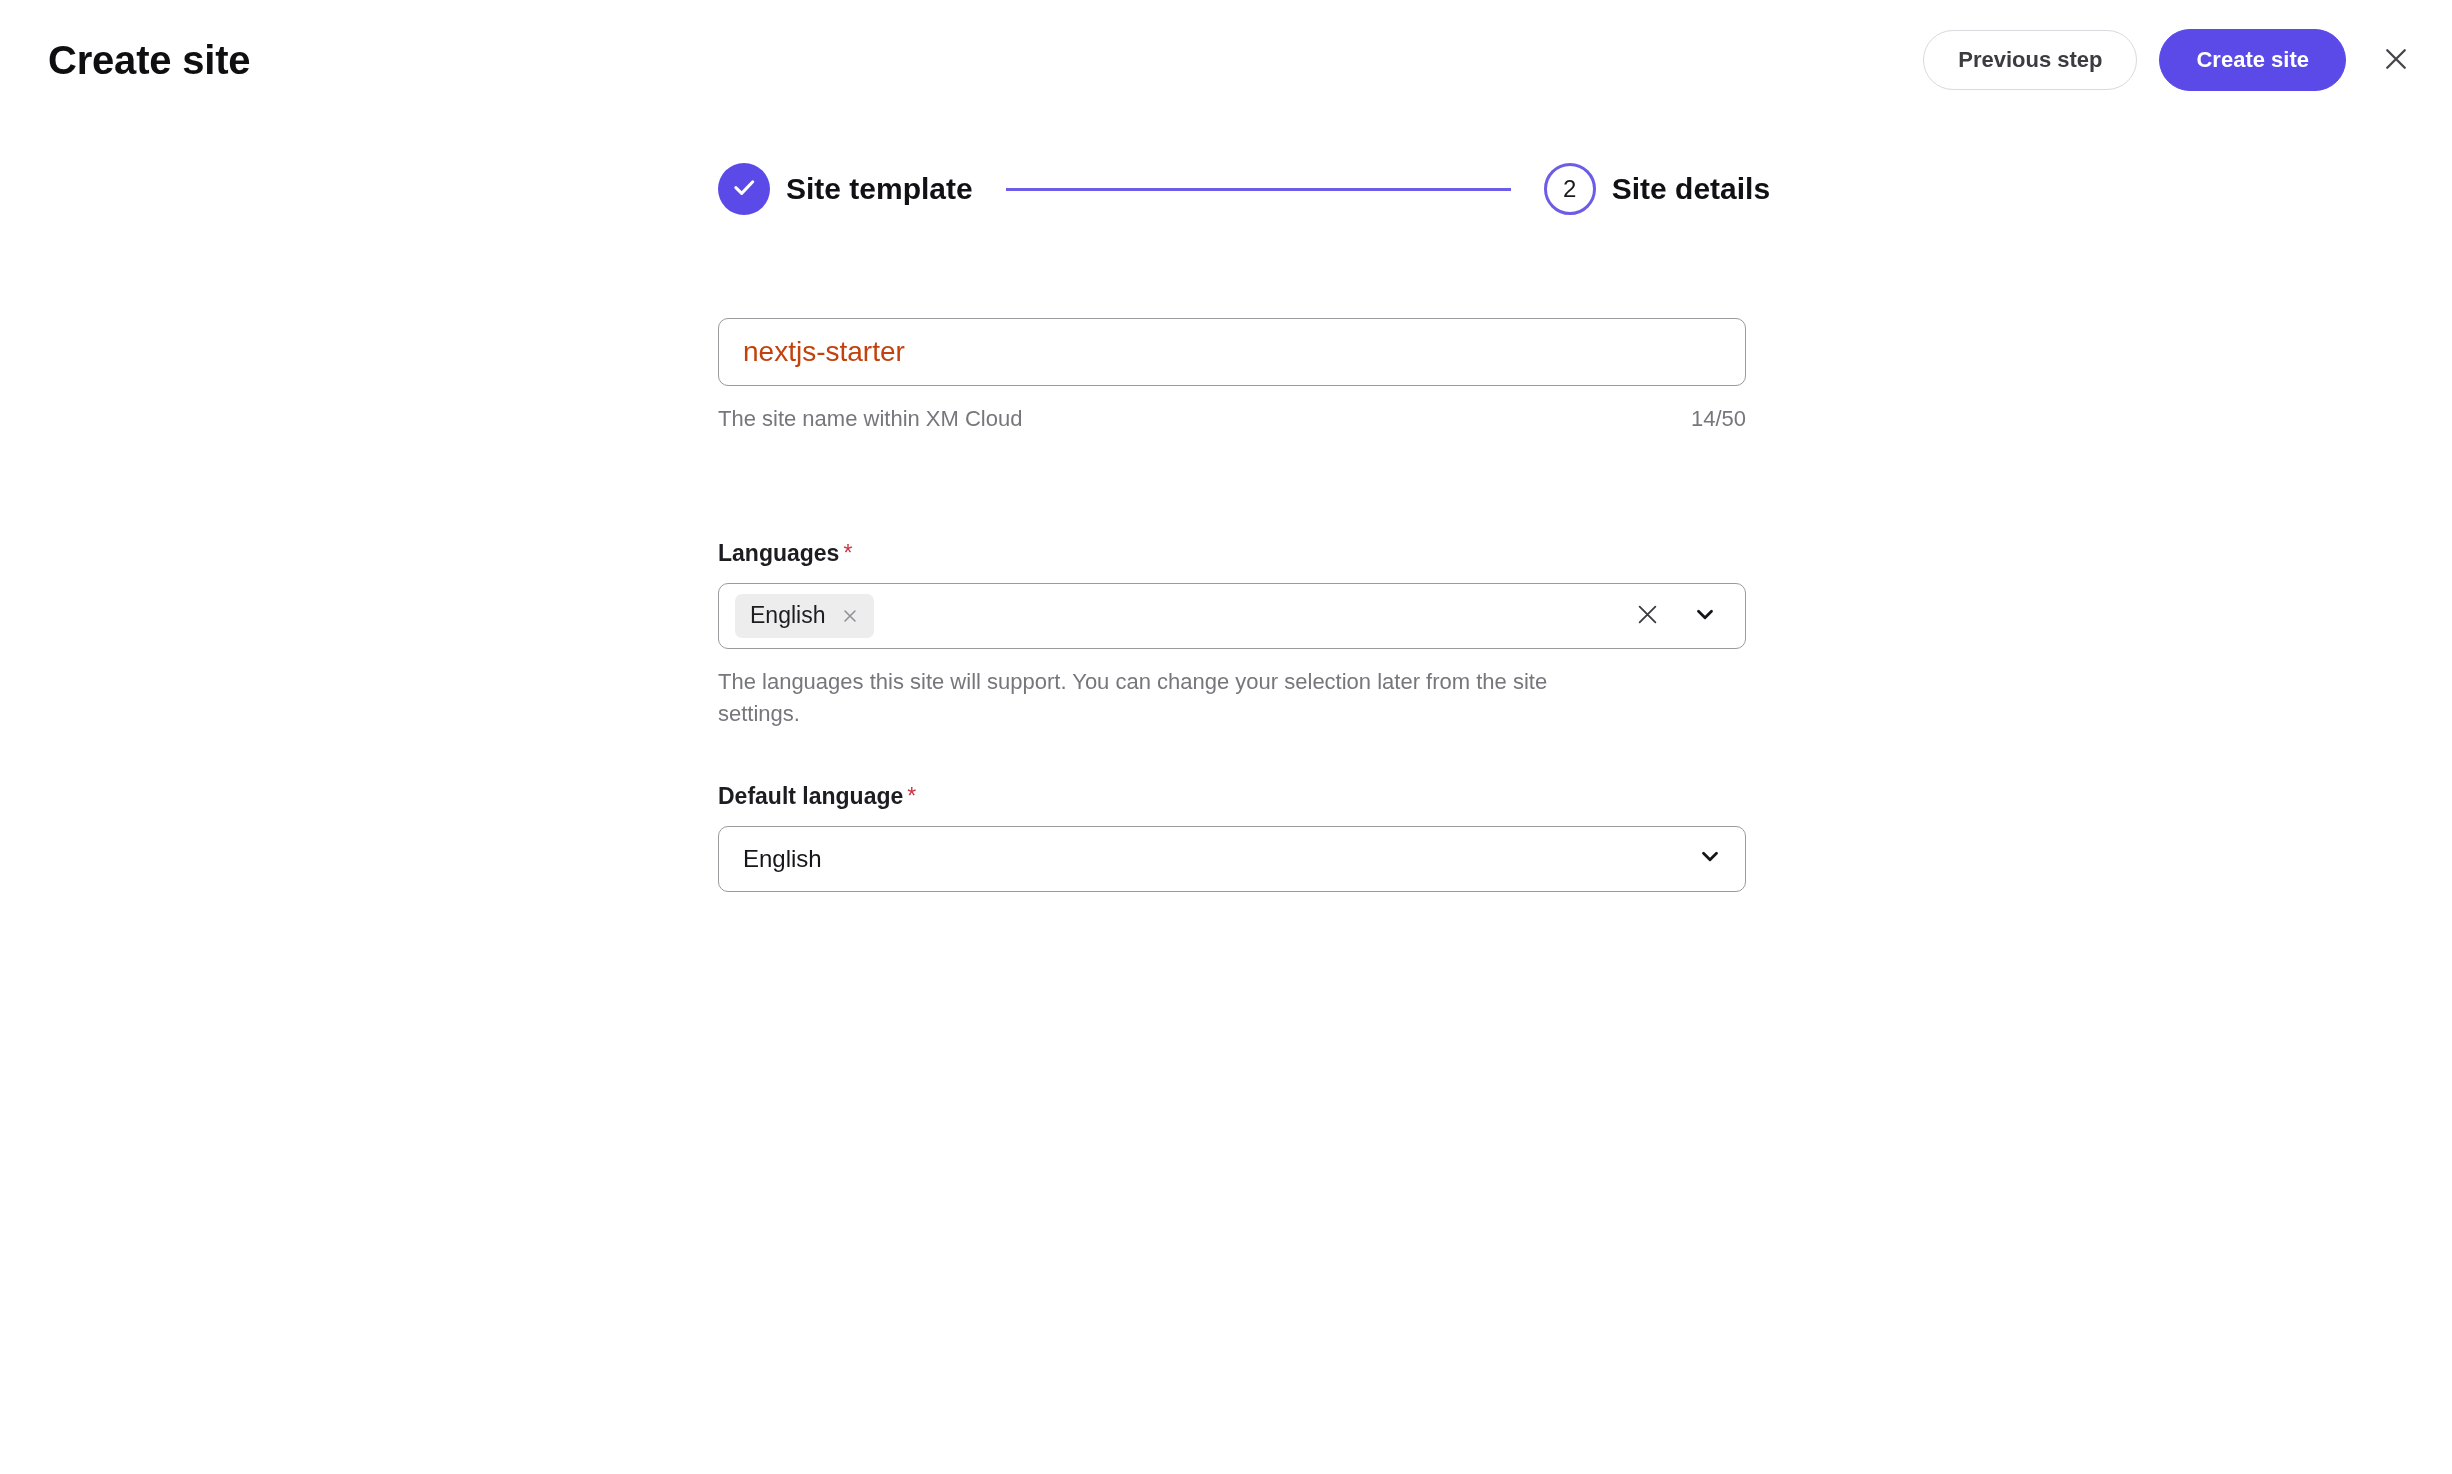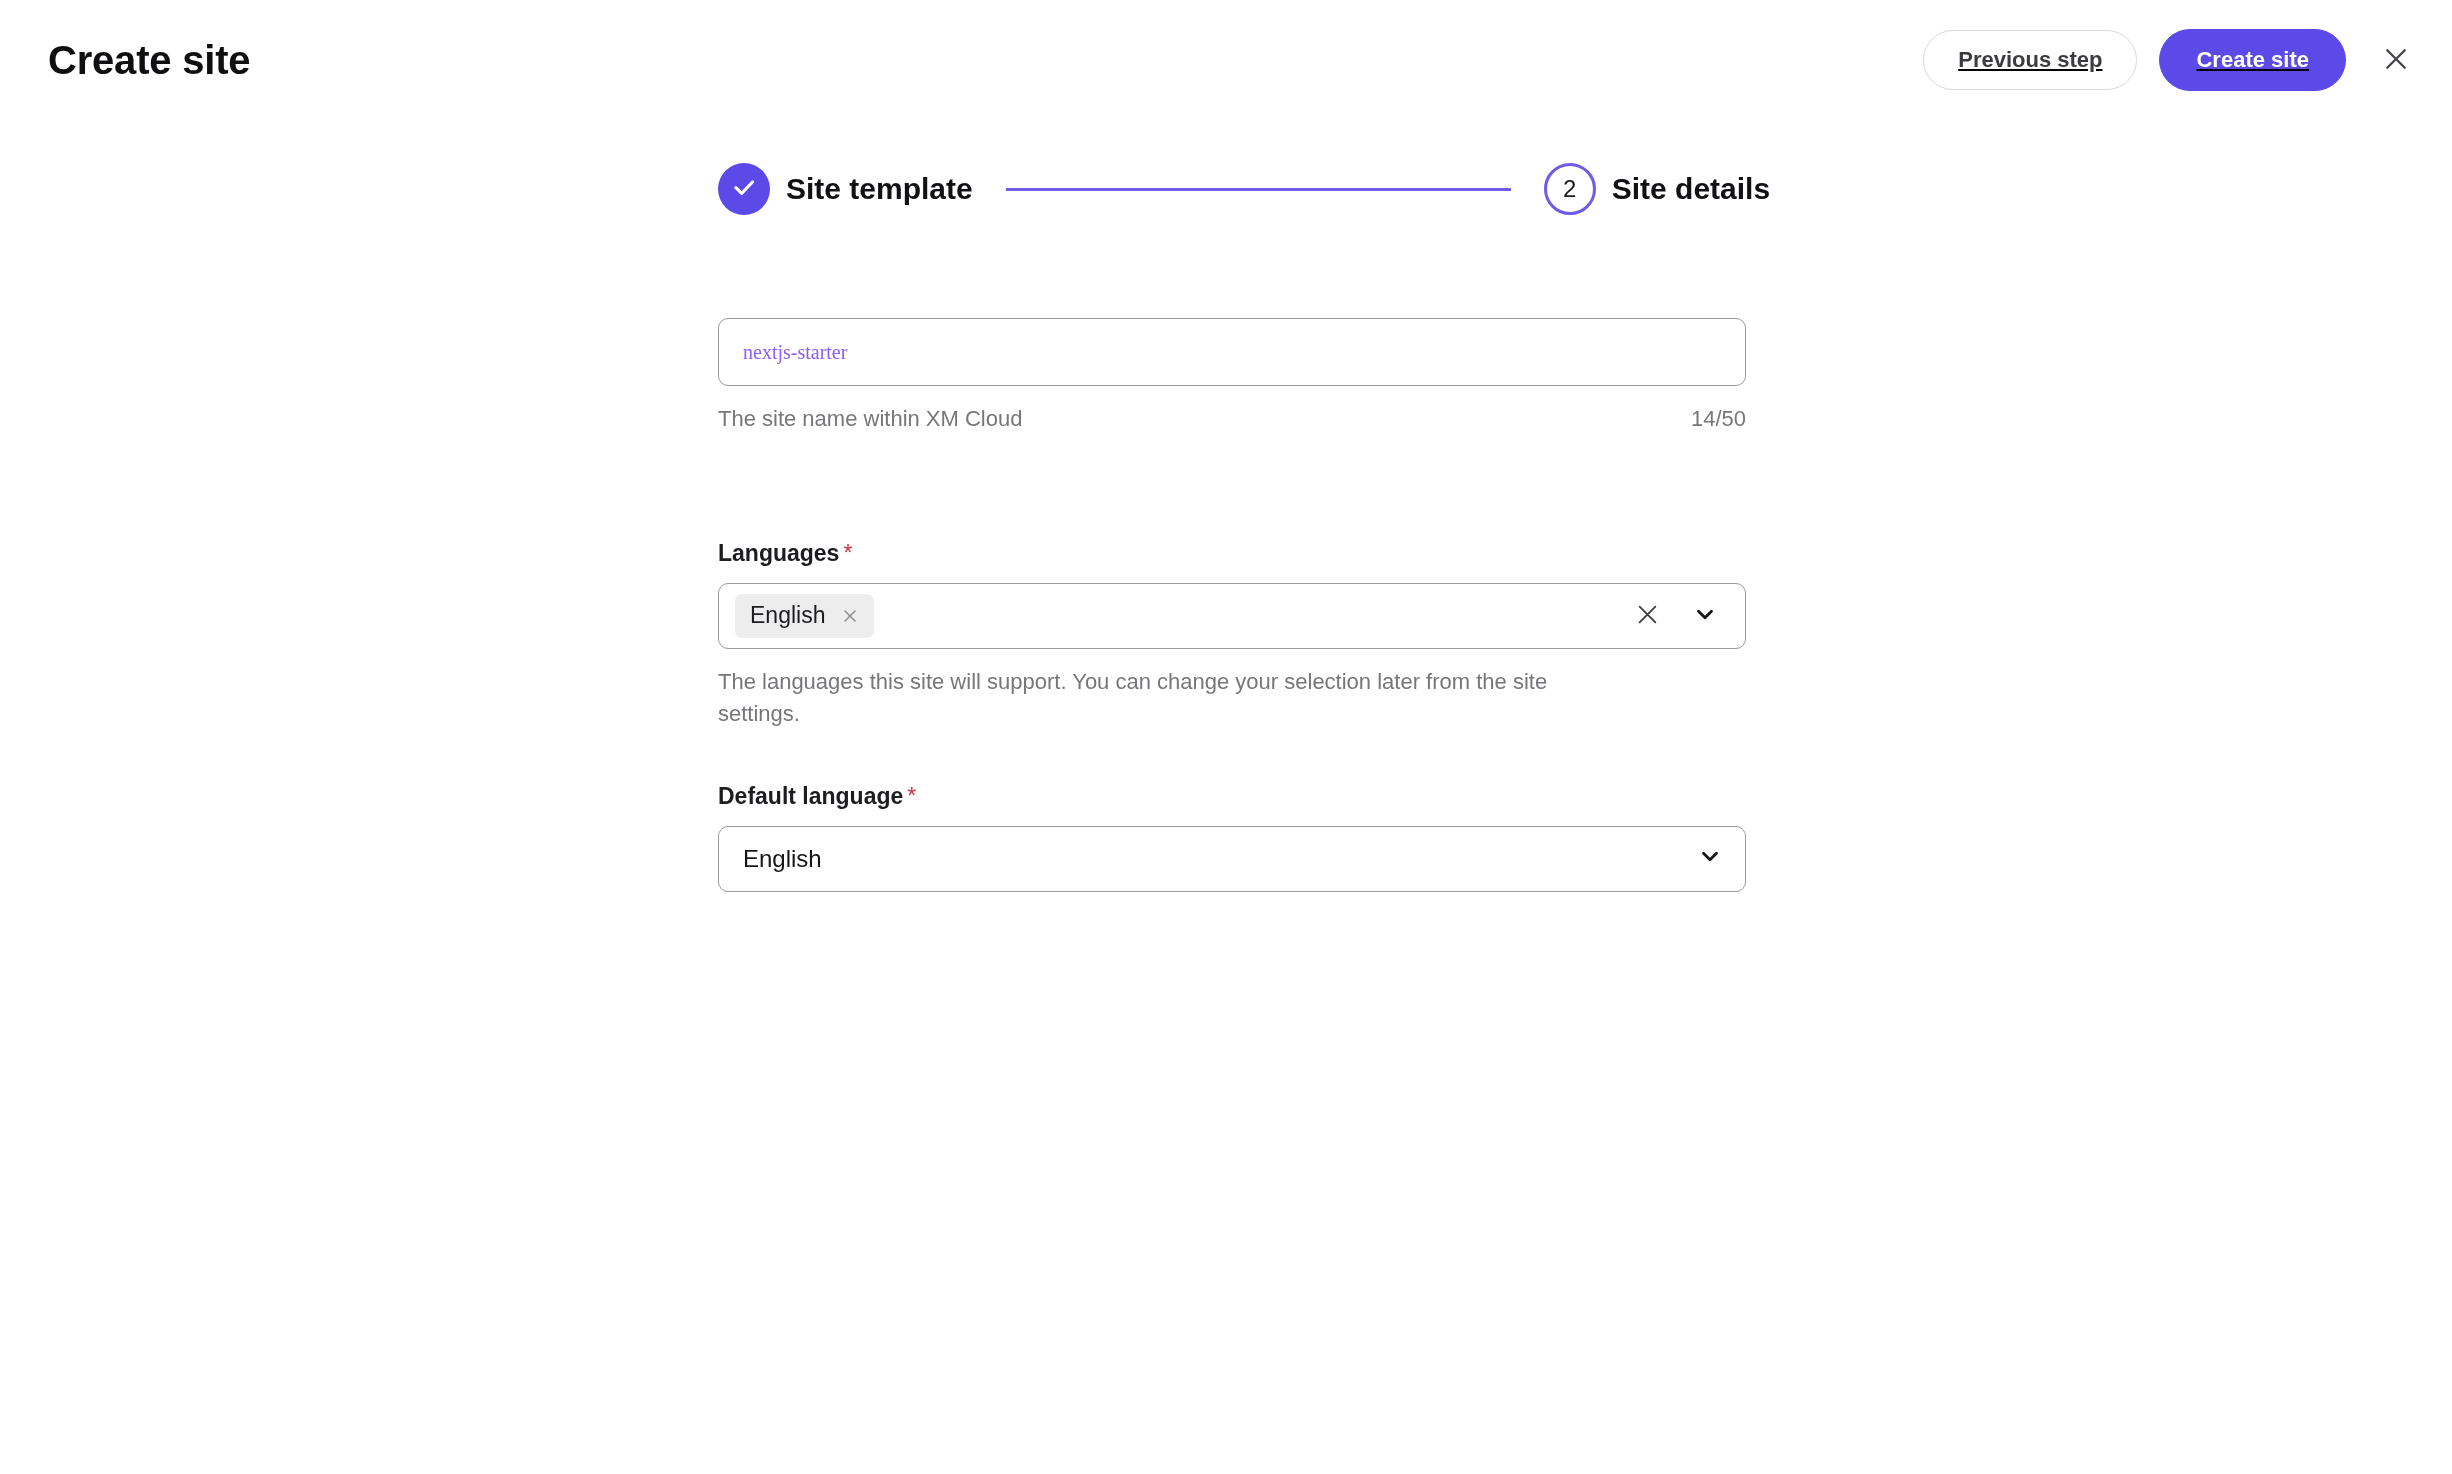--- a/index.html
+++ b/index.html
@@ -37,21 +37,20 @@
     color: #0f0f11;
     letter-spacing: -0.2px;
     line-height: 1;
   }
 
   .header-actions {
     margin-left: auto;
     display: flex;
     align-items: center;
     gap: 22px;
-    text-decoration: underline;
   }
 
   .btn {
     font-family: "Liberation Sans", sans-serif;
     font-size: 22px;
     font-weight: 600;
     border-radius: 999px;
     cursor: pointer;
     line-height: 1;
     white-space: nowrap;
@@ -179,23 +178,23 @@
     align-items: center;
   }
 
   .text-input {
     height: 66px;
     padding: 0 24px;
     width: 100%;
     border: none;
     outline: none;
     background: transparent;
-    font-family: Liberation Serif, serif;
-    font-size: 20px;
-    color: #8b5cf6;
+    font-family: Liberation Sans, sans-serif;
+    font-size: 28px;
+    color: #c2410c;
     border-radius: 10px;
   }
 
   .helper-row {
     display: flex;
     justify-content: space-between;
     align-items: flex-start;
     margin-top: 17px;
     width: 1028px;
   }

